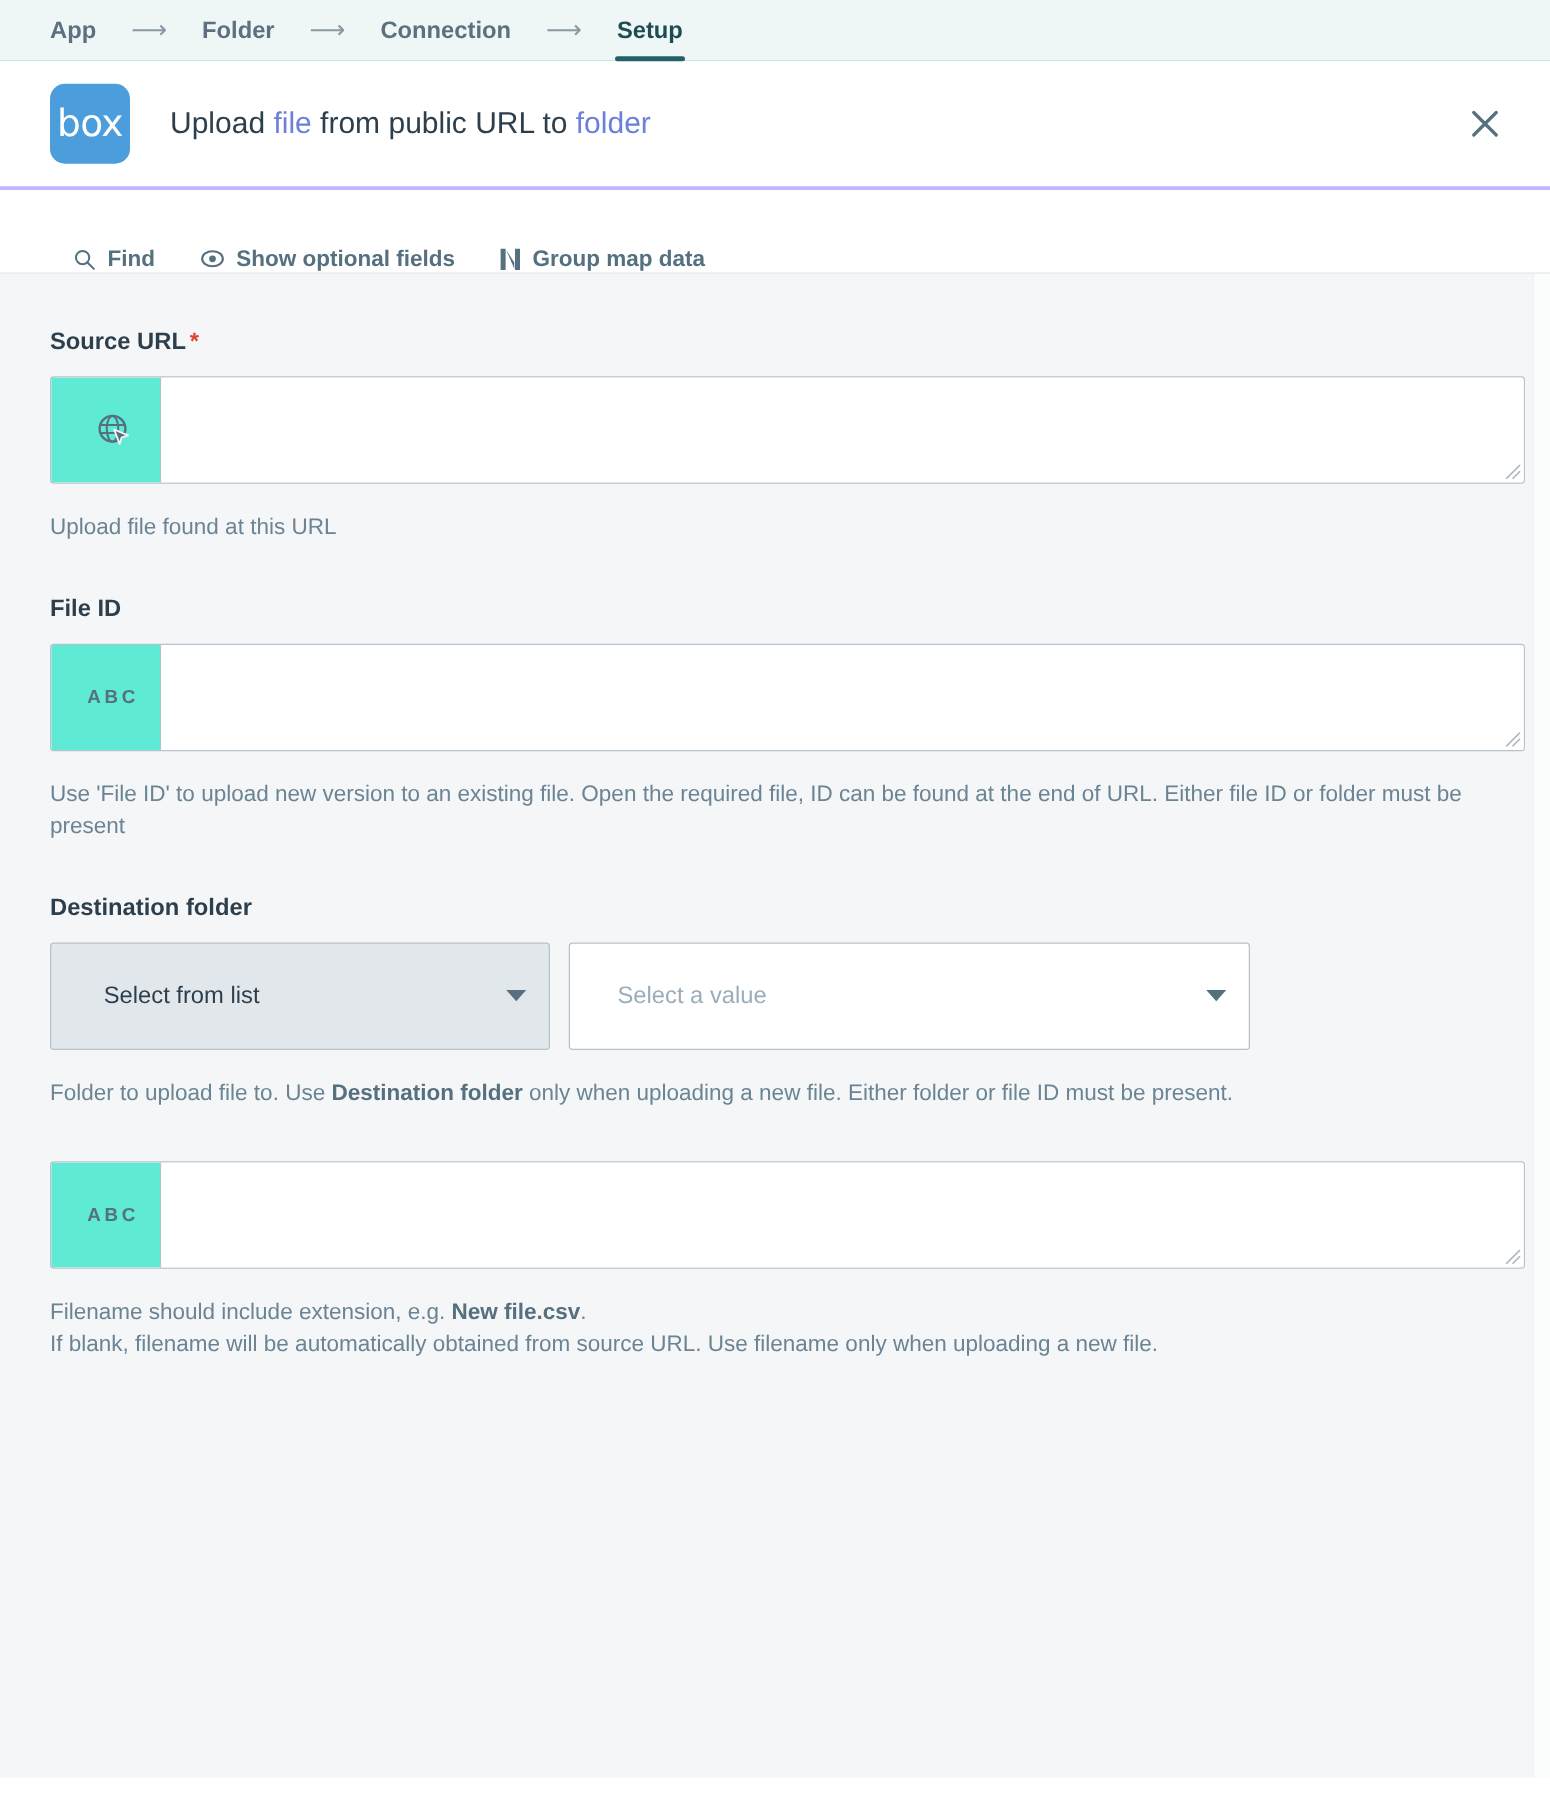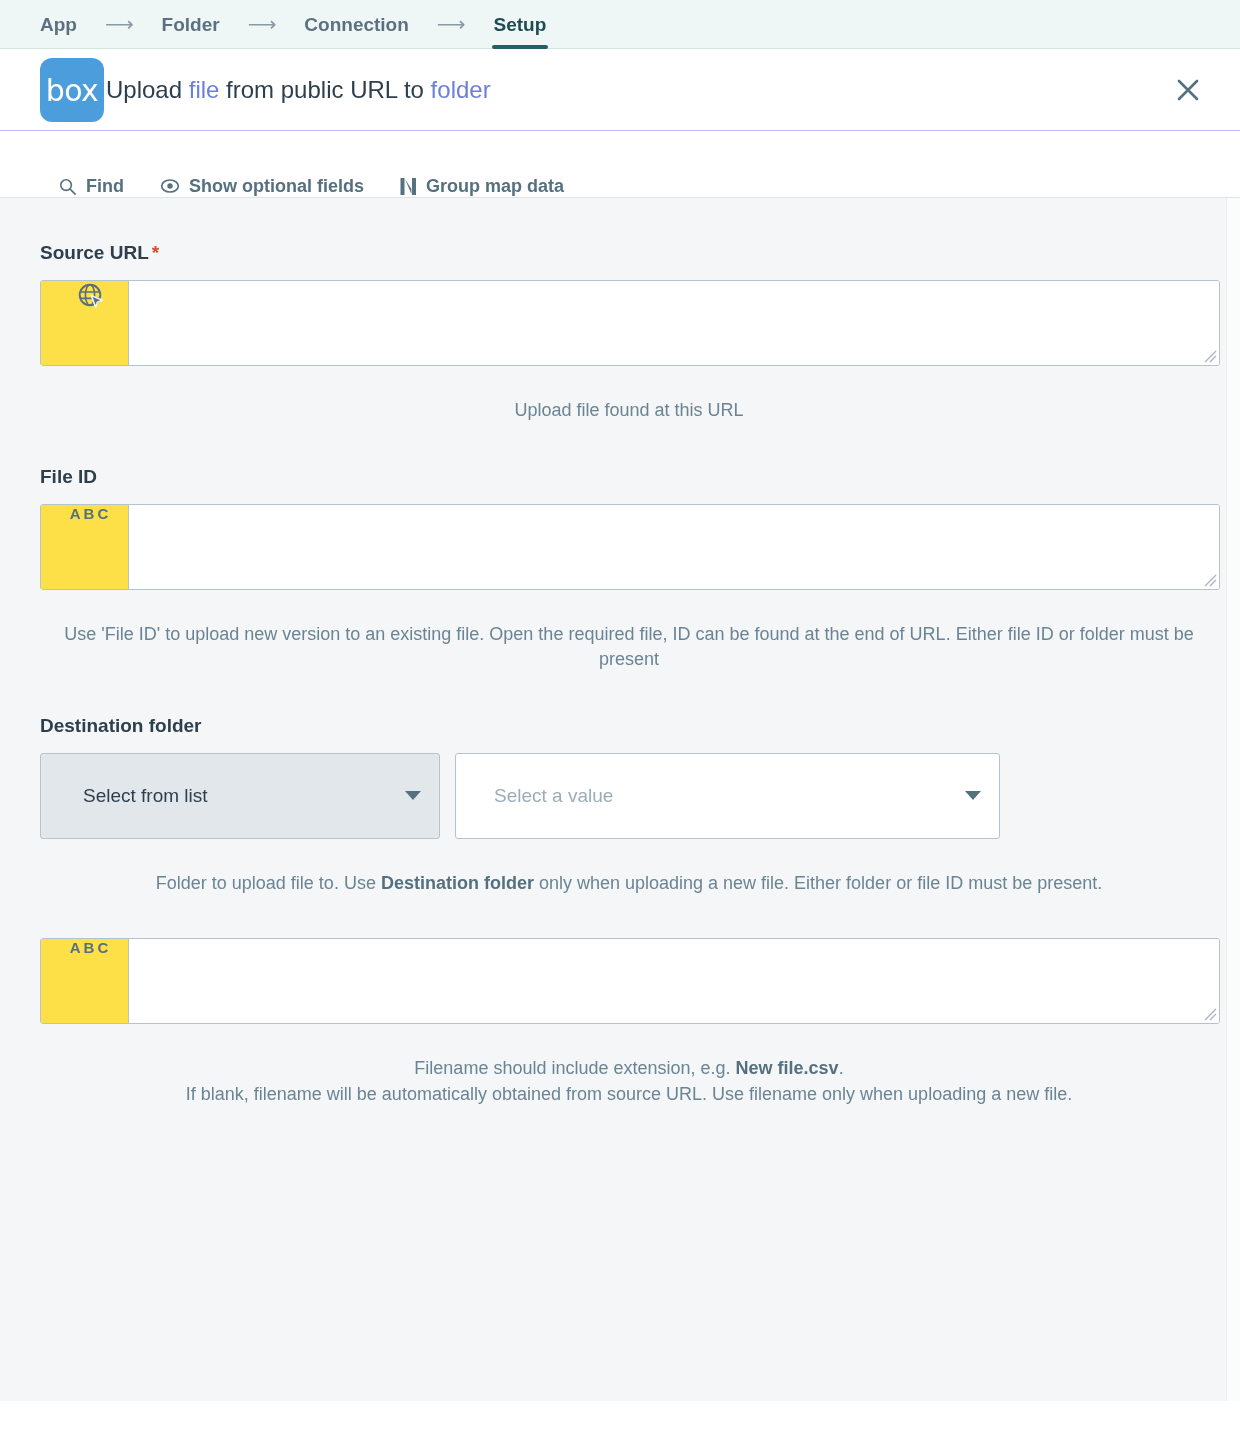--- a/index.html
+++ b/index.html
@@ -44,23 +44,23 @@
   .step-arrow {
     color: #8a9aa5;
     font-size: 20px;
     padding: 0 26px;
     line-height: 65px;
     user-select: none;
   }
 
   
   .titlebar {
-    height: 82px;
-    background: #ffffff;
-    border-bottom: 1px solid #c4b5fd;
+    height: 103px;
+    background: #ffffff;
+    border-bottom: 3px solid #c4b5fd;
     display: flex;
     align-items: center;
     padding: 0 30px 0 40px;
   }
   .app-logo {
     width: 64px; height: 64px;
     border-radius: 12px;
     background: #4c9ddb;
     display: flex; align-items: center; justify-content: center;
     flex: 0 0 auto;
@@ -68,21 +68,21 @@
   .app-logo span {
     color: #ffffff;
     font-size: 30px;
     font-weight: normal;
     letter-spacing: -0.5px;
     line-height: 1;
     margin-top: 2px;
     font-family: "DejaVu Sans", sans-serif;
   }
   .title-text {
-    margin-left: 2px;
+    margin-left: 32px;
     font-size: 24px;
     color: #2d3f4d;
     flex: 1 1 auto;
   }
   .title-text .hl { color: #6c7fdb; }
   .close-btn {
     width: 44px; height: 44px;
     display: flex; align-items: center; justify-content: center;
     cursor: pointer;
     flex: 0 0 auto;
@@ -140,24 +140,24 @@
     align-items: stretch;
     width: 1180px;
     border: 1px solid #b6c2cc;
     border-radius: 3px;
     background: #ffffff;
     height: 86px;
     overflow: hidden;
   }
   .input-badge {
     width: 88px;
-    background: #fde047;
+    background: #5eead4;
     border-right: 1px solid #b6c2cc;
     display: flex;
-    align-items: flex-start;
+    align-items: center;
     justify-content: center;
     flex: 0 0 auto;
     cursor: pointer;
     padding-left: 12px;
   }
   .badge-abc {
     font-size: 15px;
     font-weight: bold;
     letter-spacing: 3px;
     color: #55707f;
@@ -178,23 +178,22 @@
     right: 3px; bottom: 3px;
     width: 16px; height: 16px;
     pointer-events: none;
   }
   .input-wrap { position: relative; width: 1180px; }
 
   .help {
     font-size: 18px;
     color: #6b8494;
     line-height: 1.42;
-    margin-top: 32px;
+    margin-top: 22px;
     max-width: 1180px;
-    text-align: center;
   }
   .help b { color: #56707f; font-weight: bold; }
 
   
   .dd-row { display: flex; gap: 15px; width: 960px; }
   .dropdown {
     height: 86px;
     border: 1px solid #b6c2cc;
     border-radius: 3px;
     display: flex;

